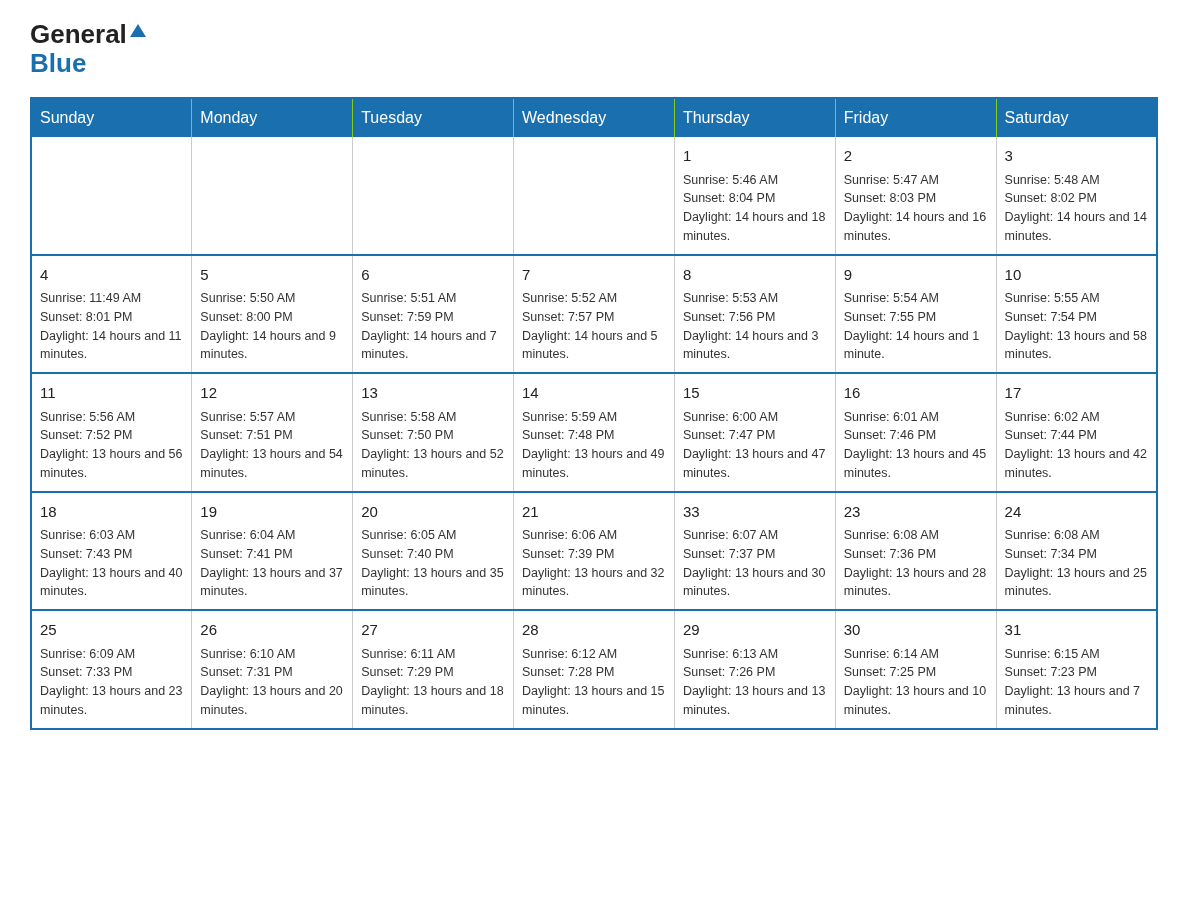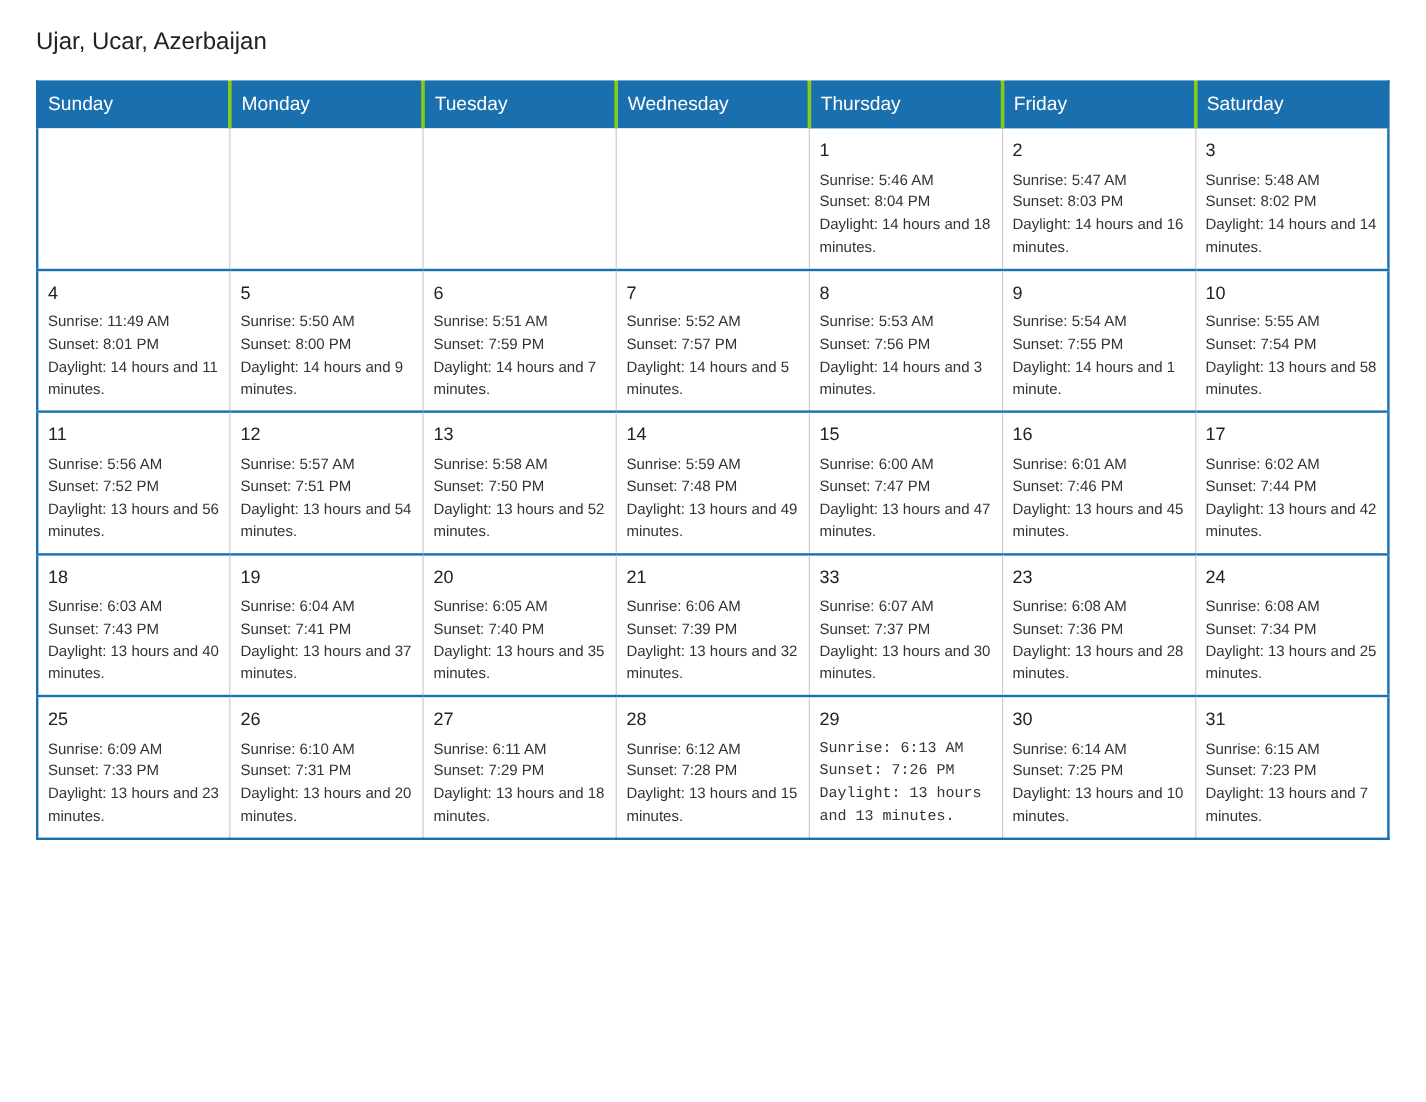--- a/index.html
+++ b/index.html
@@ -52,21 +52,21 @@
       border-collapse: collapse;
       border: 2px solid #1a6faf;
     }
     .calendar th {
       background-color: #1a6faf;
       color: #fff;
       font-size: 16px;
       font-weight: normal;
       padding: 10px 8px;
       text-align: left;
-      border-right: 3px solid #84cc16;
+      border-right: 1px solid #84cc16;
     }
     .calendar th:last-child { border-right: none; }
     .calendar td {
       vertical-align: top;
       padding: 8px 8px;
       border-right: 1px solid #ccc;
       border-bottom: 2px solid #1a6faf;
       font-size: 13px;
       line-height: 1.5;
       width: calc(100% / 7);
@@ -85,22 +85,28 @@
       font-size: 12.5px;
       color: #333;
       line-height: 1.5;
     }
     .empty { background: #fff; }
   </style>
 </head>
 <body>
 
 <div class="header">
+  <div class="logo">
+    <div style="display:flex;align-items:center;">
+      <span class="logo-general">General</span>
+      <span style="display:inline-block;width:0;height:0;border-left:8px solid transparent;border-right:8px solid transparent;border-bottom:13px solid #1a6faf;margin-left:3px;margin-top:-8px;"></span>
+    </div>
+    <span class="logo-blue">Blue</span>
+  </div>
   <div class="title-section">
-    <div class="location">Ujar, Ucar, Azerbaijan</div>
   </div>
 </div>
 
 <table class="calendar">
   <thead>
     <tr>
     <th>Sunday</th>
         <th>Monday</th>
         <th>Tuesday</th>
         <th>Wednesday</th>
@@ -286,21 +292,21 @@
 Daylight: 13 hours and 18 minutes.</div>
         </td>
         <td>
           <span class="day-num">28</span>
           <div class="day-info" style="white-space: pre-line;">Sunrise: 6:12 AM
 Sunset: 7:28 PM
 Daylight: 13 hours and 15 minutes.</div>
         </td>
         <td>
           <span class="day-num">29</span>
-          <div class="day-info" style="white-space: pre-line; font-family: Liberation Mono, monospace;">Sunrise: 6:13 AM
+          <div class="day-info" style="white-space: pre-line;">Sunrise: 6:13 AM
 Sunset: 7:26 PM
 Daylight: 13 hours and 13 minutes.</div>
         </td>
         <td>
           <span class="day-num">30</span>
           <div class="day-info" style="white-space: pre-line;">Sunrise: 6:14 AM
 Sunset: 7:25 PM
 Daylight: 13 hours and 10 minutes.</div>
         </td>
         <td>

